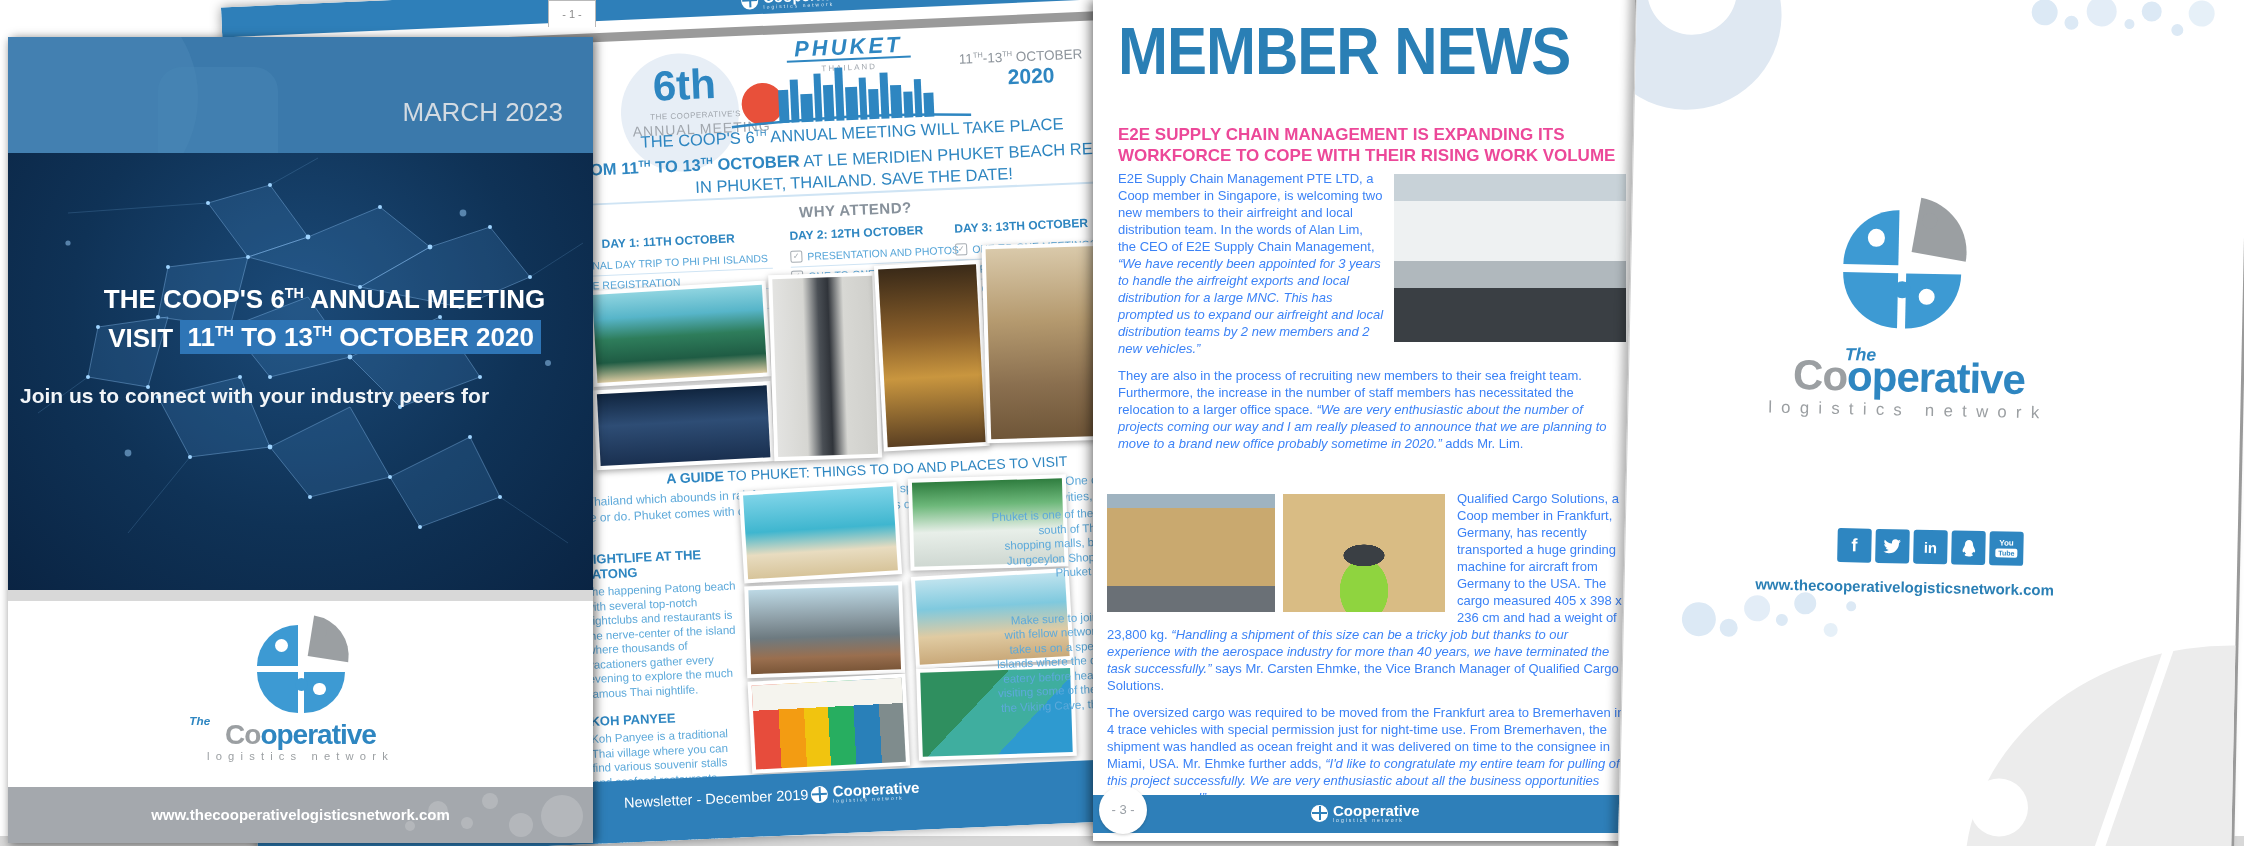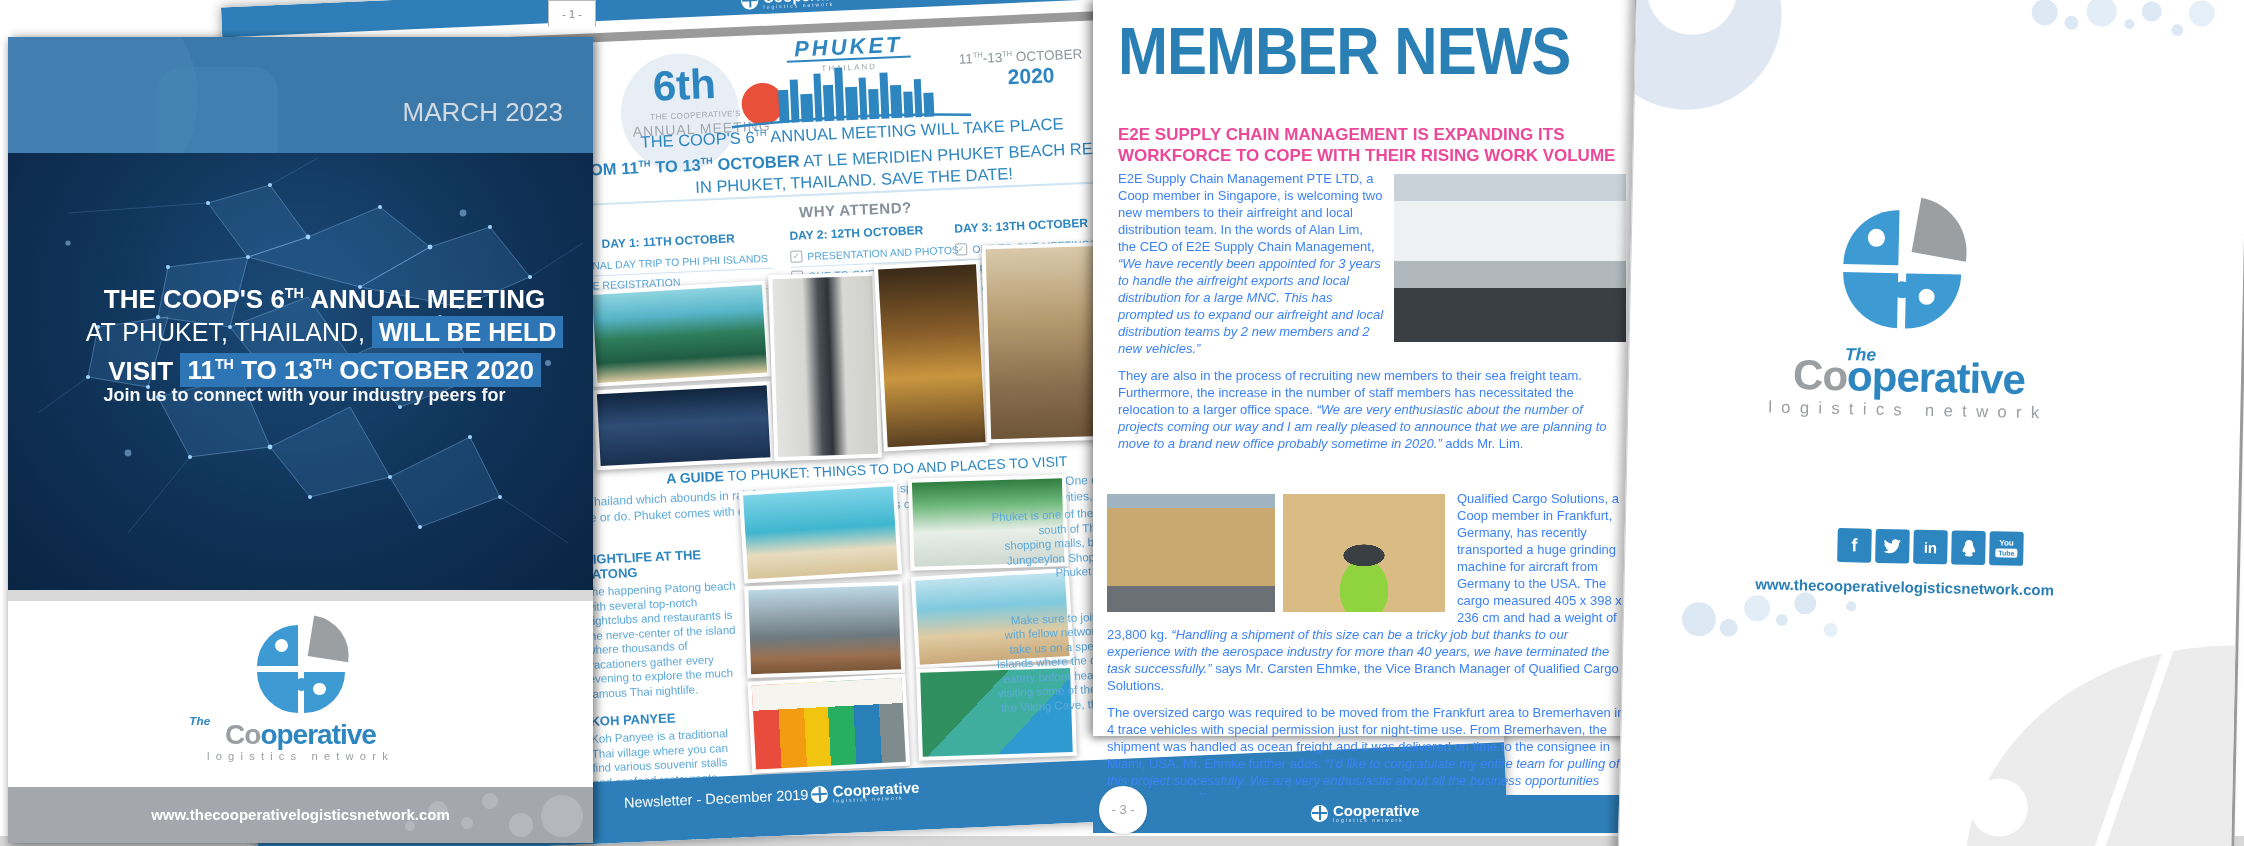--- a/index.html
+++ b/index.html
@@ -17,21 +17,21 @@
   .p1-title{position:absolute;right:30px;top:16px;width:540px;text-align:right;font-size:31px;color:#dde2e8;letter-spacing:.5px;font-weight:400;}
   .p1-issue{position:absolute;right:30px;top:60px;width:300px;text-align:right;font-size:26px;color:#d3dbe2;}
   .p1-dark{position:absolute;left:0;top:116px;width:100%;height:437px;overflow:hidden;
            background:radial-gradient(ellipse at 50% 35%,#1b4a78 0%,#0f3256 55%,#0a2443 100%);}
   .p1-net{position:absolute;left:0;top:0;}
   .p1-announce{position:absolute;left:0;top:124px;width:100%;text-align:center;color:#fff;line-height:33px;margin-left:24px;}
   .p1-l1{font-size:26px;font-weight:bold;}
   .p1-l2{font-size:25px;font-weight:300;}
   .p1-hl{background:#2e75b6;font-weight:bold;padding:2px 7px;}
   .p1-l3{font-size:26px;font-weight:bold;}
-  .p1-tags{position:absolute;left:4px;top:232px;width:100%;text-align:center;font-size:18px;font-weight:bold;color:#f2f5f8;line-height:21px;}
+  .p1-tags{position:absolute;left:12px;top:232px;width:100%;font-size:21px;font-weight:bold;color:#f2f5f8;line-height:21px;}
   .p1-strip{position:absolute;left:0;top:553px;width:100%;height:11px;background:#d8d8d8;}
   .p1-white{position:absolute;left:0;top:564px;width:100%;height:186px;background:#fff;}
   .p1-foot{position:absolute;left:0;top:750px;width:100%;height:56px;background:#a4a8ad;overflow:hidden;}
   .p1-url{position:absolute;left:0;top:19px;width:100%;text-align:center;color:#fff;font-weight:bold;font-size:15px;}
   .bubble{position:absolute;border-radius:50%;background:rgba(255,255,255,.18);}
   .tab1{position:absolute;left:548px;top:0;width:46px;height:26px;background:#fff;border:1px solid #b9b9b9;border-bottom:none;
         z-index:6;color:#8a8a8a;font-size:11px;text-align:center;line-height:26px;}
 
   
   .pz{position:relative;display:inline-block;}
@@ -92,21 +92,21 @@
   .p2-guide-title{position:absolute;left:10px;top:482px;width:1230px;text-align:center;font-size:14px;color:#2e86c1;}
   .p2-intro{position:absolute;left:180px;top:502px;width:950px;text-align:center;font-size:12px;line-height:16px;color:#5da9da;}
   .p2-leftcol{position:absolute;left:338px;top:560px;width:155px;}
   .p2-sec h4{margin:0 0 3px 0;font-size:13px;color:#2e86c1;}
   .p2-sec p{margin:0 0 13px 0;font-size:11.5px;line-height:14.5px;color:#5da9da;}
   .p2-rightcol{position:absolute;left:745px;top:518px;width:275px;text-align:right;}
   .p2-footer{position:absolute;left:0;top:790px;width:100%;height:62px;background:#2e7fb9;}
   .p2-footer-text{position:absolute;left:368px;top:14px;color:#fff;font-size:14.5px;}
 
   
-  #page3{left:1093px;top:0;width:542px;height:736px;z-index:4;border-right:2px solid #a8a8a8;
+  #page3{left:1093px;top:0;width:542px;height:841px;z-index:4;border-right:2px solid #a8a8a8;
          box-shadow:-5px 0 10px rgba(0,0,0,.35),0 3px 6px rgba(0,0,0,.25);}
   .p3-title{position:absolute;left:25px;top:12px;font-size:60px;font-weight:bold;color:#2a7fb5;letter-spacing:-1px;
             transform:scaleY(1.12);transform-origin:left top;white-space:nowrap;}
   .p3-h2{position:absolute;left:25px;width:508px;font-size:17px;line-height:21px;font-weight:bold;color:#ec4899;}
   .p3-body{position:absolute;left:25px;width:508px;font-size:13px;line-height:17px;color:#3b82f6;}
   .p3-body p{margin:0 0 10px 0;}
   .p3-quote{font-style:italic;}
   .ph-e2e{background:linear-gradient(180deg,#c8d2d8 0 16%,#eef1f2 16% 52%,#b0b8bd 52% 68%,#3a3f44 68% 100%);}
   .ph-crate1{background:linear-gradient(180deg,#9fb3c0 0 12%,#c9a96f 12% 78%,#6a7076 78% 100%);}
   .ph-crate2{background:radial-gradient(ellipse 34px 18px at 50% 52%,#3a3f44 0 60%,rgba(0,0,0,0) 61%),
@@ -378,21 +378,20 @@
             <circle cx="140" cy="234" r="2"></circle>
             <circle cx="302" cy="344" r="2"></circle>
           <circle cx="455" cy="60" r="3.4" opacity="0.5"></circle>
             <circle cx="120" cy="300" r="3.4" opacity="0.5"></circle>
           <circle cx="540" cy="210" r="3" opacity="0.5"></circle>
             <circle cx="60" cy="90" r="2.6" opacity="0.5"></circle>
         </g>
       </svg>
       <div class="p1-announce">
         <div class="p1-l1"><span>THE COOP'S 6</span><sup>TH</sup><span> ANNUAL MEETING</span></div>
-        <div class="p1-l2"><span>AT PHUKET, THAILAND, </span> <span class="p1-hl">WILL BE HELD</span></div>
         <div class="p1-l3"><span>VISIT </span><span class="p1-hl"><span>11</span><sup>TH</sup><span> TO 13</span><sup>TH</sup><span> OCTOBER 2020</span></span></div>
       </div>
       <div class="p1-tags">
         <div>Join us to connect with your industry peers for</div>
       </div>
     </div>
     <div class="p1-strip"></div>
     <div class="p1-white">
       <div class="pz" style="left:249px;top:24px;width:88px;height:88px;position:absolute;">
         <i class="pz-q pz-tl"></i>

